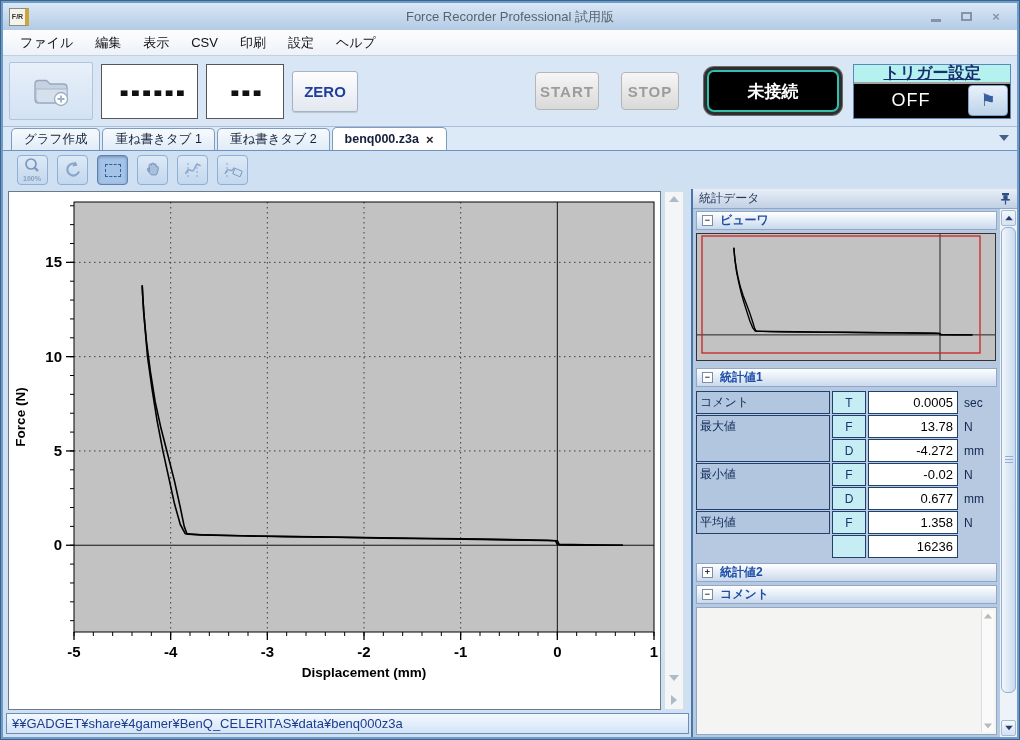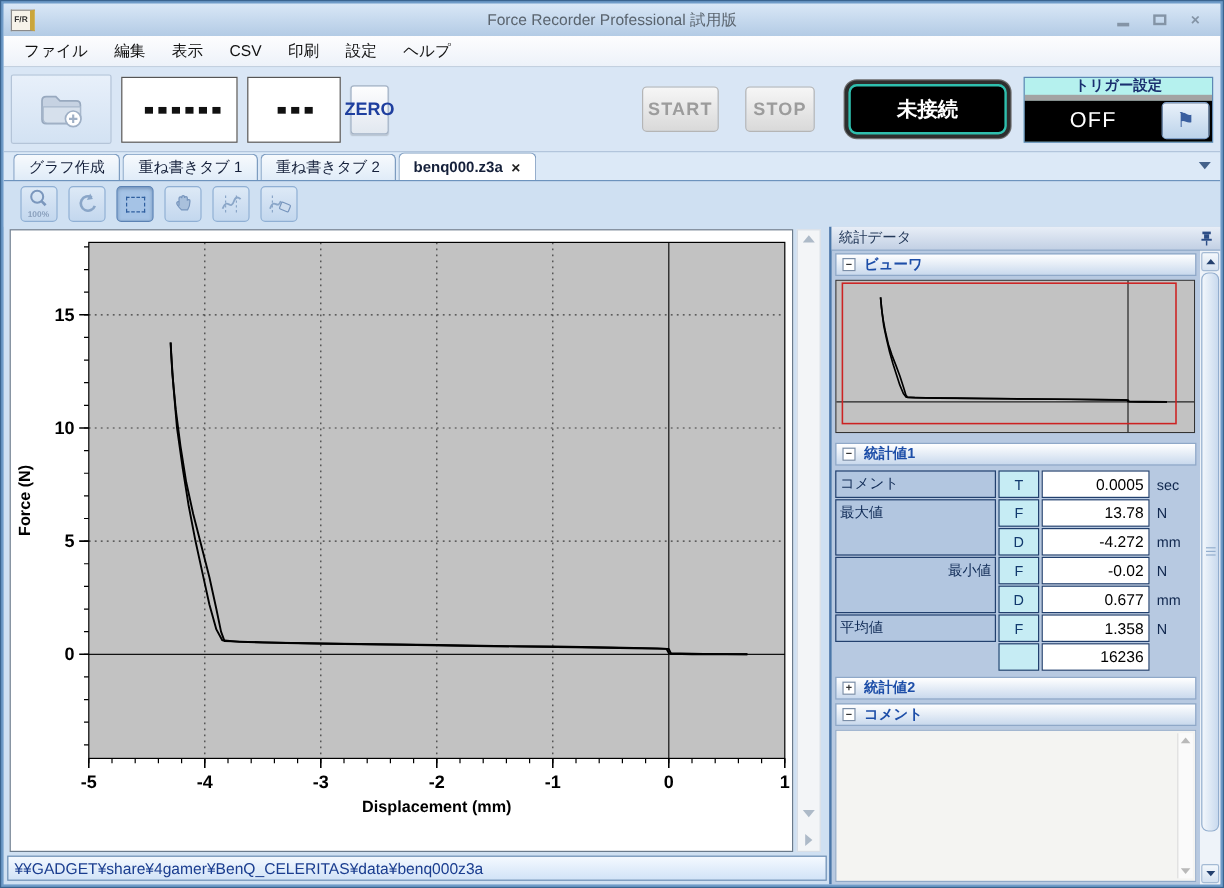--- a/index.html
+++ b/index.html
@@ -30,34 +30,34 @@
   .toolbar { height:71px; flex:none; background:#d9e6f5; border-bottom:1px solid #a9bed6;
     display:flex; align-items:center; padding:0 6px; }
   .tool-group-border { border:1px solid #b4c4d8; background:linear-gradient(#e8f0fa,#d3e2f3);
     border-radius:2px; }
   .folder-btn { width:84px; height:58px; display:flex; align-items:center; justify-content:center; }
   .seg-display { width:97px; height:55px; background:#fff; border:1px solid #555;
     display:flex; align-items:center; justify-content:flex-end; padding-right:12px; margin-left:8px; }
   .seg-display.small { width:78px; justify-content:center; padding-right:0; }
   .seg-dash { font-family:"DejaVu Sans Mono",monospace; font-weight:bold; font-size:22px;
     letter-spacing:-2px; color:#111; transform:scaleY(1.8); }
-  .zero-btn { width:32px; height:41px; margin-left:8px; background:linear-gradient(#fdfdfe,#e2e8f0);
+  .zero-btn { width:66px; height:41px; margin-left:8px; background:linear-gradient(#fdfdfe,#e2e8f0);
     border:1px solid #a4b2c4; border-radius:3px; color:#1f3f9f; font-weight:bold; font-size:15px;
     display:flex; align-items:center; justify-content:center; box-shadow:0 1px 1px rgba(0,0,0,.15); }
   .gray-btn { height:38px; border-radius:4px; background:linear-gradient(#f6f6f6,#d9d9d9);
     border:1px solid #b5b5b5; color:#9c9c9c; font-weight:bold; font-size:15px; letter-spacing:1px;
     display:flex; align-items:center; justify-content:center; }
   .start-btn { width:64px; margin-left:auto; }
   .stop-btn { width:58px; margin-left:22px; }
   .connect-btn { width:132px; height:42px; margin-left:28px; background:#000; color:#fff;
     font-weight:bold; font-size:17px; display:flex; align-items:center; justify-content:center;
     border:2px solid #2fbfae; border-radius:7px; box-shadow:0 0 0 3px #2e2e2e, 0 0 0 4px #6a6a6a; }
   .trigger-group { width:158px; height:55px; margin-left:14px; border:1px solid #5f87b5; display:flex; flex-direction:column; }
-  .trigger-title { height:19px; color:#1a2f6f; font-size:12px; font-weight:bold;
-    display:flex; align-items:center; justify-content:center; border-bottom:5px solid #a3a3a3; }
+  .trigger-title { height:19px; color:#1a2f6f; font-size:16px; font-weight:bold;
+    display:flex; align-items:center; justify-content:center; border-bottom:2px solid #a3a3a3;text-decoration:underline; }
   .trigger-body { flex:1; background:#000; display:flex; align-items:center; }
   .trigger-state { flex:1; color:#fff; font-weight:normal; font-size:18px; text-align:center; letter-spacing:1px; }
   .flag-btn { width:40px; height:31px; margin-right:2px; background:linear-gradient(#e9f1fa,#bcd3ea);
     border:1px solid #7f9fc6; border-radius:4px; display:flex; align-items:center; justify-content:center;
     font-size:17px; color:#3a5f9f; }
   
   .tabstrip { height:24px; flex:none; background:#dce9f7; border-bottom:1px solid #6d93bd;
     display:flex; align-items:flex-end; padding-left:8px; position:relative; }
   .tab { height:22px; display:flex; align-items:center; padding:0 12px; margin-right:2px;
     background:linear-gradient(#f7fafd,#e0ecf8); border:1px solid #7d9cc0; border-bottom:none;
@@ -395,21 +395,21 @@
               <div class="st-tag">T</div>
               <div class="st-value">0.0005</div>
               <div class="st-unit">sec</div>
               <div class="st-label" style="grid-row: span 2;">最大値</div>
               <div class="st-tag">F</div>
               <div class="st-value">13.78</div>
               <div class="st-unit">N</div>
               <div class="st-tag">D</div>
               <div class="st-value">-4.272</div>
               <div class="st-unit">mm</div>
-              <div class="st-label" style="grid-row: span 2; text-align: right;">最小値</div>
+              <div class="st-label" style="grid-row: span 2;">最小値</div>
               <div class="st-tag">F</div>
               <div class="st-value">-0.02</div>
               <div class="st-unit">N</div>
               <div class="st-tag">D</div>
               <div class="st-value">0.677</div>
               <div class="st-unit">mm</div>
               <div class="st-label" style="grid-row: span 1;">平均値</div>
               <div class="st-tag">F</div>
               <div class="st-value">1.358</div>
               <div class="st-unit">N</div>

